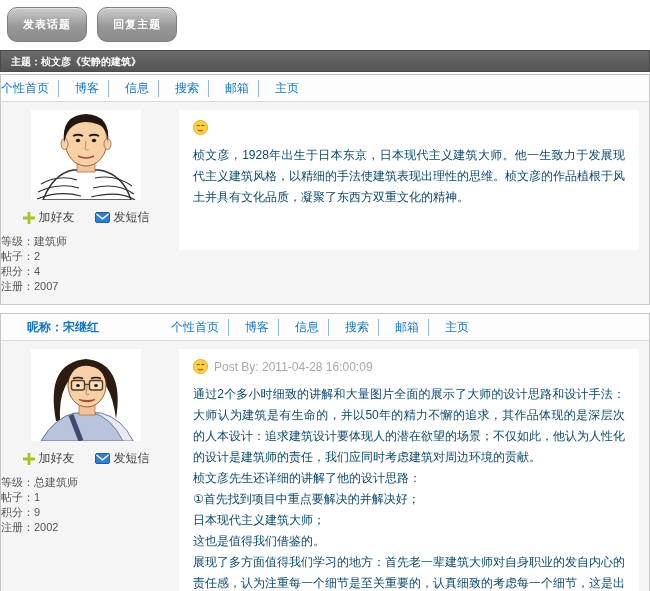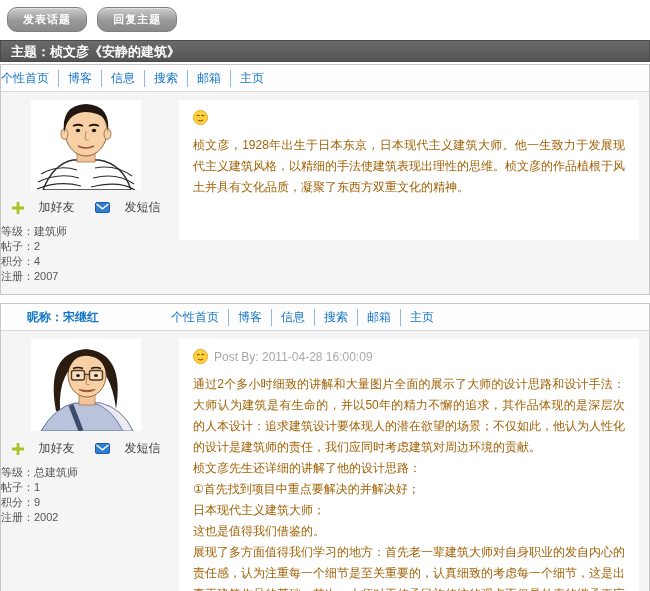--- a/index.html
+++ b/index.html
@@ -6,21 +6,21 @@
   html, body { width: 650px; background: #fff; }
   body {
     font-family: "Liberation Sans", "DejaVu Sans", sans-serif;
     font-size: 12px;
     color: #444;
   }
   
   .toolbar { padding: 7px 0 8px 7px; }
   .pill-btn {
     display: inline-block;
-    height: 25px;
+    height: 35px;
     padding: 0 15px;
     margin-right: 7px;
     border: 1px solid #7f7f7f;
     border-radius: 10px;
     background: linear-gradient(#cdcdcd, #989898 55%, #8a8a8a);
     box-shadow: inset 0 1px 0 rgba(255,255,255,.45);
     color: #fff;
     font-size: 11px;
     font-weight: bold;
     letter-spacing: 1px;
@@ -30,21 +30,21 @@
   
   .title-bar {
     height: 22px;
     line-height: 22px;
     padding-left: 10px;
     margin-bottom: 2px;
     background: linear-gradient(#6b6b6b, #545454);
     border: 1px solid #4a4a4a;
     color: #fff;
     font-weight: bold;
-    font-size: 13px;
+    font-size: 10px;
   }
   
   .post-block {
     border: 1px solid #c6c6c6;
     background: #f5f5f5;
     margin-bottom: 8px;
   }
   .post-header {
     display: flex;
     align-items: center;
@@ -62,42 +62,42 @@
   .user-nav { display: flex; align-items: center; }
   .user-nav a {
     color: #1576c8;
     font-size: 12px;
     text-decoration: none;
     cursor: pointer;
     white-space: nowrap;
   }
   .user-nav a + a {
     border-left: 1px solid #93b9e2;
-    padding-left: 9px;
+    padding-left: 16px;
     margin-left: 9px;
   }
   .post-body { display: flex; align-items: flex-start; }
   
   .left-col {
     width: 170px;
     flex: 0 0 170px;
     padding: 8px 0 10px;
   }
   .avatar { text-align: center; }
   .avatar svg { background: #fff; }
   .actions {
     display: flex;
     justify-content: center;
     gap: 20px;
     margin: 6px 0 8px;
   }
   .action {
     display: inline-flex;
     align-items: center;
-    gap: 15px;
+    gap: 4px;
     color: #444;
     font-size: 12px;
     cursor: pointer;
   }
   .stats {
     color: #555;
     font-size: 11px;
   }
   .stats div { line-height: 15px; }
   
@@ -109,21 +109,21 @@
   }
   .post-meta {
     display: flex;
     align-items: center;
     gap: 6px;
     color: #a9a9a9;
     font-size: 12px;
     margin-bottom: 10px;
   }
   .post-text p {
-    color: #a16207;
+    color: #0c4a6e;
     font-size: 12px;
     line-height: 21px;
     text-align: justify;
   }
 </style>
 </head>
 <body>
 
 <div class="toolbar">
   <button class="pill-btn">发表话题</button>

